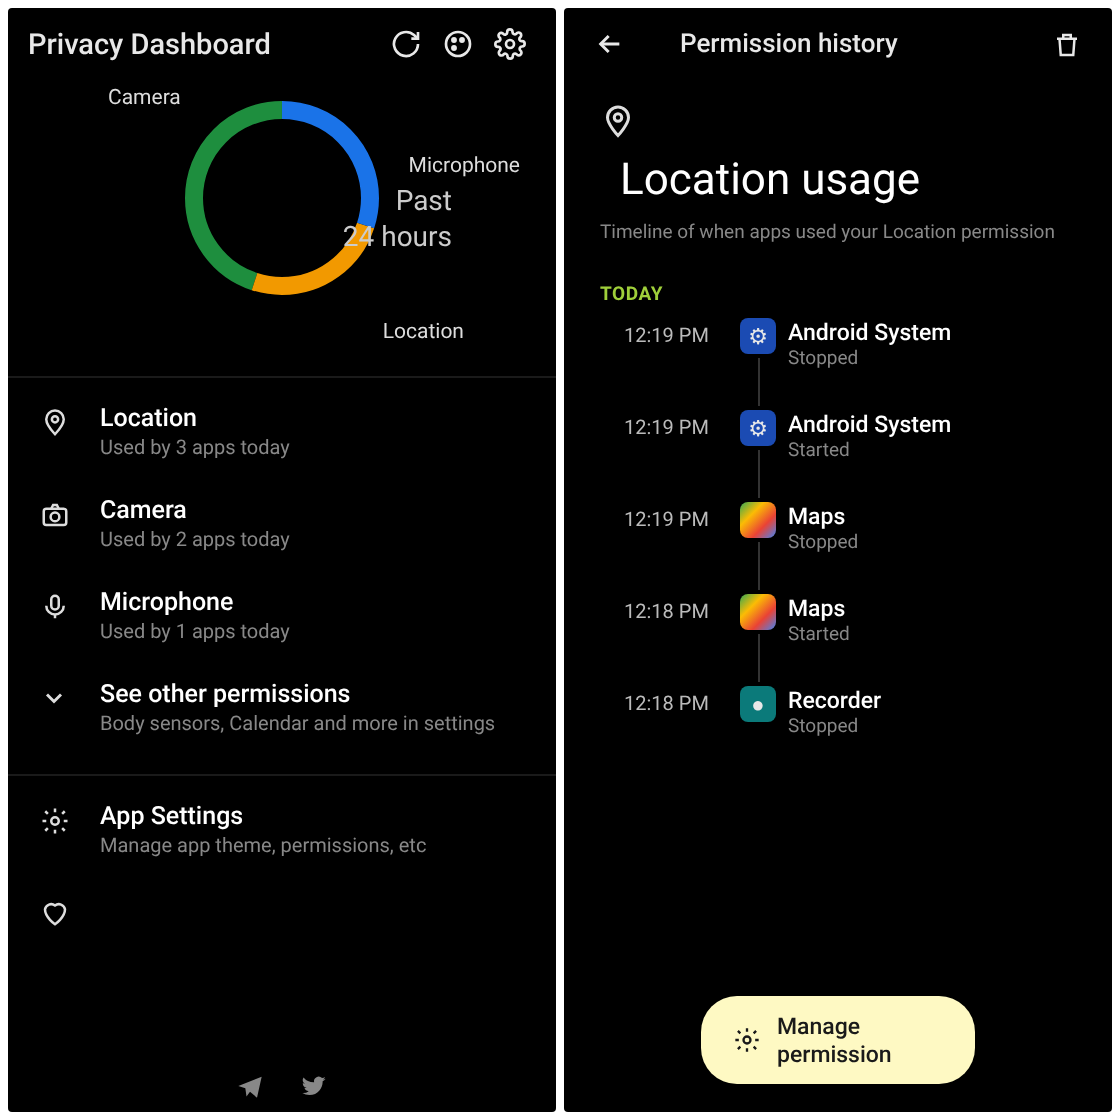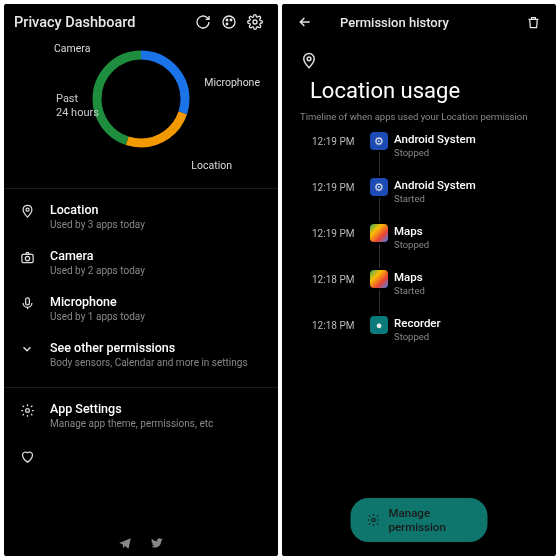--- a/index.html
+++ b/index.html
@@ -24,21 +24,21 @@
   
   .topbar {
     display: flex; align-items: center; height: 36px;
     padding: 3px 10px;
   }
   .topbar .title { font-size: 14.5px; font-weight: 500; flex: 1; }
   .icon-btn { width: 26px; height: 26px; display:flex; align-items:center; justify-content:center; color:#e8e8e8; }
   .donut-wrap { display:flex; justify-content:center; padding: 4px 0 4px; }
   .donut { position:relative; width:170px; height:130px; }
   .donut svg { position:absolute; left:30px; top:0; }
-  .donut .center { position:absolute; left:0; right:0; top:48px; text-align:left; font-size:11px; color:#ccc; line-height:1.3; }
+  .donut .center { position:absolute; left:0; right:0; top:48px; text-align:right; font-size:14px; color:#ccc; line-height:1.3; }
   .chart-label { position:absolute; font-size:10.5px; color:#ddd; }
   .hr { height:1px; background:#1a1a1a; margin: 10px 0 4px; }
   .row { display:flex; padding: 9px 14px; gap: 14px; align-items:flex-start; }
   .row .ricon { width:18px; display:flex; justify-content:center; padding-top:2px; color:#ddd; }
   .row .rtext .rt { font-size:12.5px; font-weight:500; color:#fff; }
   .row .rtext .rs { font-size:10px; color:#888; margin-top:2px; }
   .bottom-icons { position:absolute; bottom:6px; left:0; right:0; display:flex; justify-content:center; gap:18px; color:#888; }
   
   .topbar2 { display:flex; align-items:center; height:36px; padding:0 10px; gap:22px; }
   .topbar2 .t2 { font-size:13px; font-weight:500; flex:1; }
@@ -51,21 +51,21 @@
   .trow { display:flex; align-items:flex-start; height:46px; position:relative; }
   .ttime { width:52px; font-size:10px; color:#bbb; padding-top:4px; }
   .tnode { width:30px; display:flex; flex-direction:column; align-items:center; position:relative; }
   .tdot { width:18px; height:18px; border-radius:4px; display:flex; align-items:center; justify-content:center; font-size:11px; }
   .tline { position:absolute; top:20px; bottom:-26px; width:1px; background:#333; left:50%; }
   .trow:last-child .tline { display:none; }
   .ttext .tt { font-size:11.5px; color:#fff; font-weight:500; }
   .ttext .ts { font-size:9.5px; color:#888; margin-top:1px; }
   .pill {
     position:absolute; bottom:14px; left:50%; transform:translateX(-50%);
-    background:#0f766e; color:#1a1a1a; border-radius:18px;
+    background:#fef9c3; color:#1a1a1a; border-radius:18px;
     padding:8px 16px; display:flex; align-items:center; gap:8px;
     font-size:11.5px; font-weight:500;
   }
   svg { display:block; }
 </style>
 </head>
 <body>
 
 <div class="panel">
   <div class="topbar">
@@ -223,20 +223,21 @@
     <div class="pin">
       <svg width="18" height="18" viewBox="0 0 24 24" fill="none" stroke="currentColor" stroke-width="2">
           <path d="M12 21s-7-7.5-7-12a7 7 0 0 1 14 0c0 4.5-7 12-7 12z"></path>
           <circle cx="12" cy="9" r="2.5"></circle>
         </svg>
     </div>
     <h1>Location usage</h1>
     <div class="sub">Timeline of when apps used your Location permission</div>
   </div>
 
+  <div class="today-lbl">TODAY</div>
 
   <div class="timeline">
     <div class="trow">
       <div class="ttime">12:19 PM</div>
       <div class="tnode">
           <div class="tdot" style="background:#1b4bb3;">⚙</div>
           <div class="tline"></div>
         </div>
       <div class="ttext">
           <div class="tt">Android System</div>

